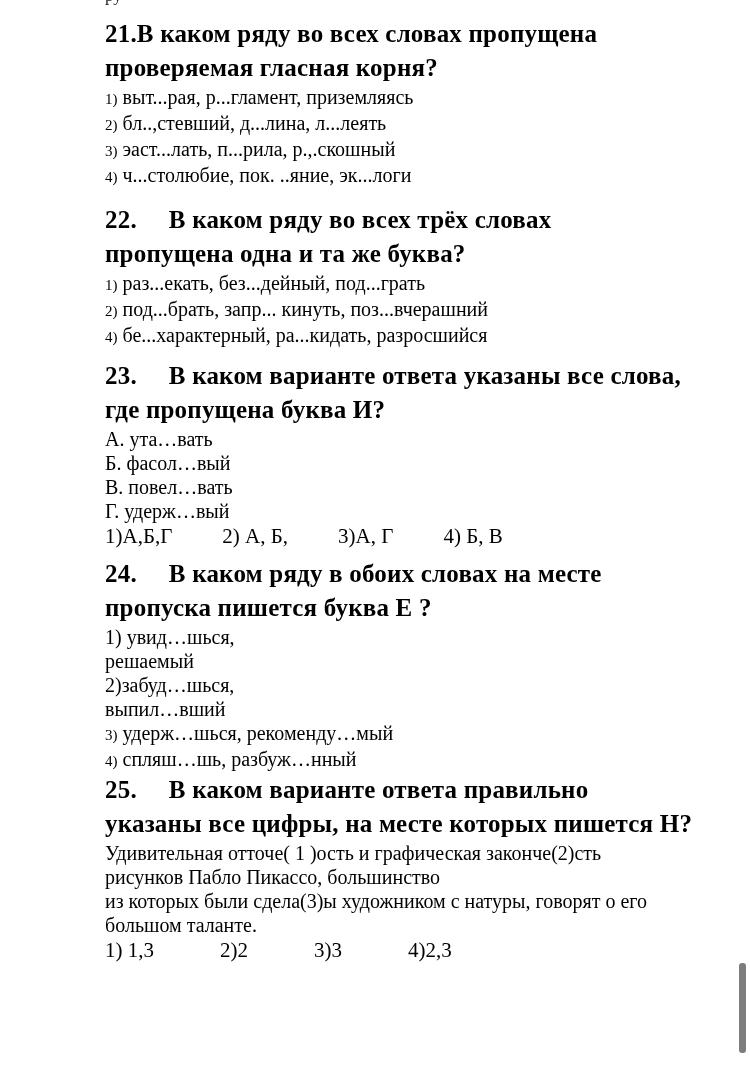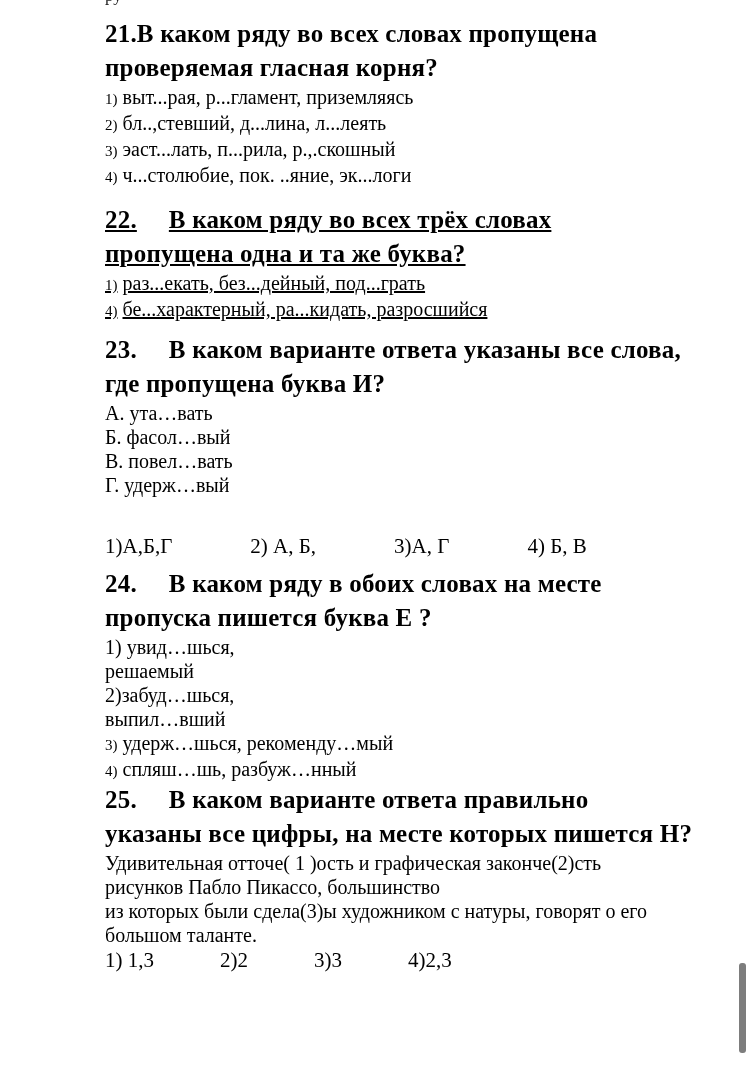--- a/index.html
+++ b/index.html
@@ -22,21 +22,21 @@
   }
   .top-frag span {
     display: block;
     font-size: 17px;
     line-height: 20px;
     margin-top: -14px;
     color: #222;
   }
   .q { margin: 0; }
   .q-21 { margin-top: 8px; }
-  .q-22 { margin-top: 14px; text-decoration: underline; }
+  .q-22 { margin-top: 14px; }
   .q-23 { margin-top: 10px; }
   .q-24 { margin-top: 8px; }
   .q-25 { }
   .q-heading {
     margin: 0;
     font-size: 25px;
     line-height: 34px;
     font-weight: bold;
     letter-spacing: 0.2px;
   }
@@ -48,21 +48,21 @@
   }
   .m-small {
     font-size: 15px;
     margin-right: 5px;
   }
   .answers {
     display: flex;
     font-size: 21px;
     line-height: 26px;
   }
-  .answers.g50 { gap: 78px; margin-top: 36px; }
+  .answers.g50 { gap: 50px; }
   .answers.g66 { gap: 66px; align-items: flex-end; }
   .scroll-thumb {
     position: absolute;
     right: 4px;
     top: 963px;
     width: 7px;
     height: 90px;
     background: #7d7d7d;
     border-radius: 3px;
   }
@@ -84,20 +84,21 @@
     <div class="opt"><span class="m-small">2)</span><span>бл..,стевший, д...лина, л...леять</span></div>
     <div class="opt"><span class="m-small">3)</span><span>эаст...лать, п...рила, р.,.скошный</span></div>
     <div class="opt"><span class="m-small">4)</span><span>ч...столюбие, пок. ..яние, эк...логи</span></div>
   </section>
 
   <section class="q q-22">
     <h2 class="q-heading"><span>22.</span><span class="hgap"></span><span>В каком ряду во всех трёх словах</span><br>
       <span>пропущена одна и та же буква?</span>
     </h2>
     <div class="opt"><span class="m-small">1)</span><span>раз...екать, без...дейный, под...грать</span></div>
+    <div class="opt"><span class="m-small">2)</span><span>под...брать, запр... кинуть, поз...вчерашний</span></div>
     <div class="opt"><span class="m-small">4)</span><span>бе...характерный, ра...кидать, разросшийся</span></div>
   </section>
 
   <section class="q q-23">
     <h2 class="q-heading"><span>23.</span><span class="hgap"></span><span>В каком варианте ответа указаны все слова,</span><br>
       <span>где пропущена буква И?</span>
     </h2>
     <div class="item">А. ута…вать</div>
     <div class="item">Б. фасол…вый</div>
     <div class="item">В. повел…вать</div>

